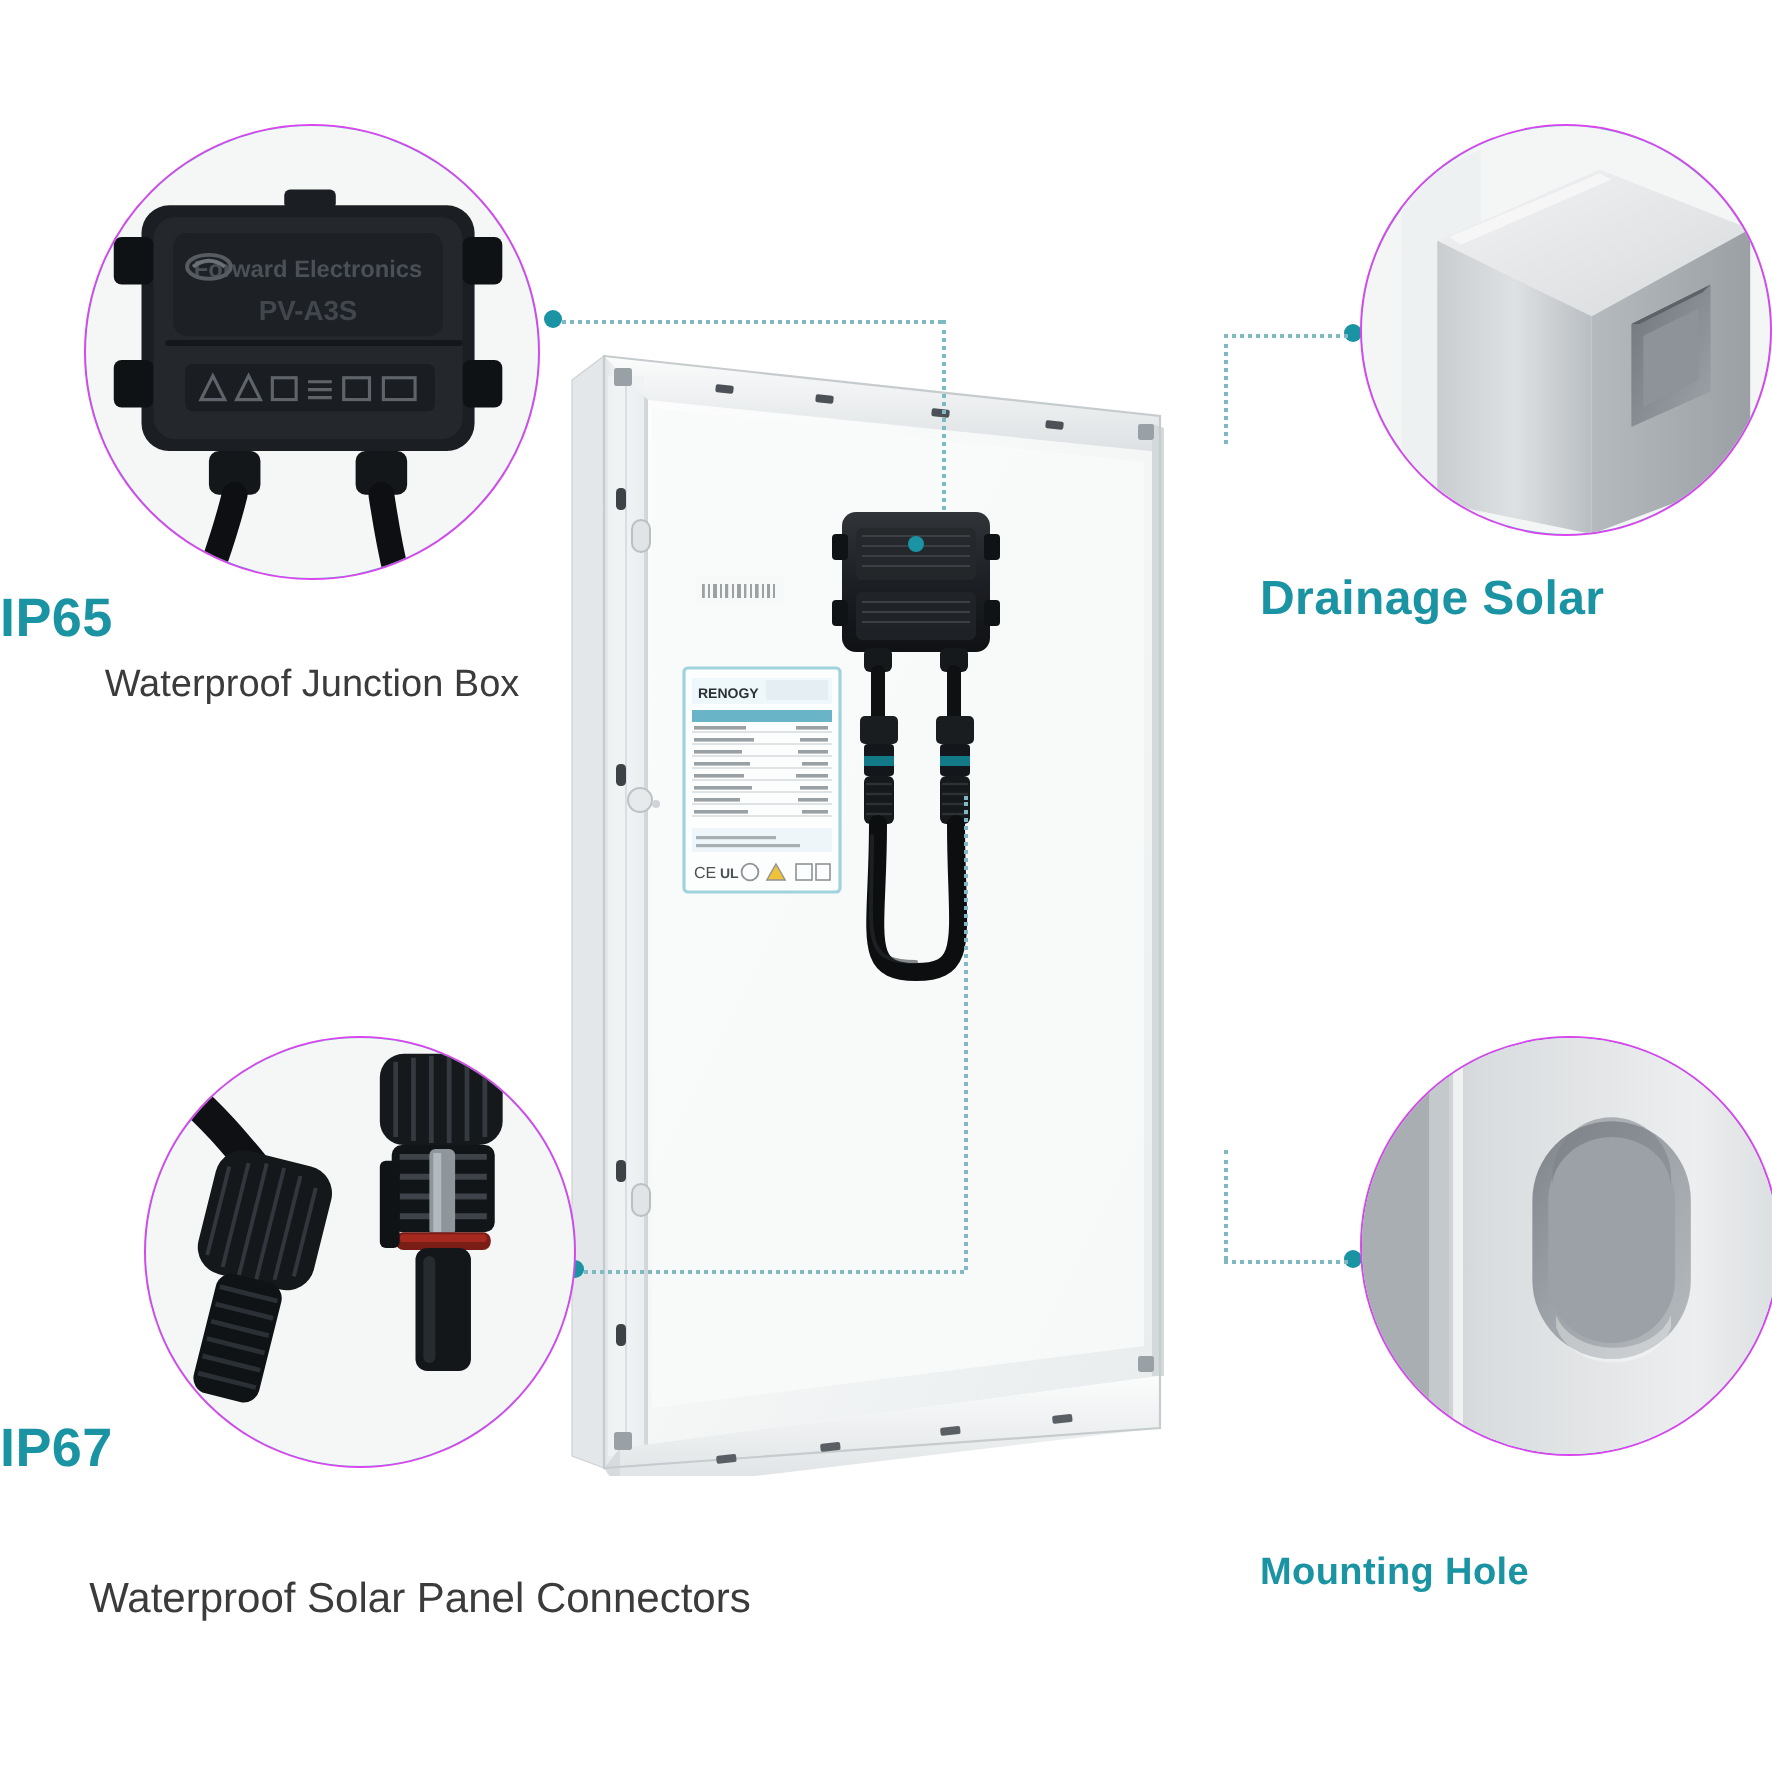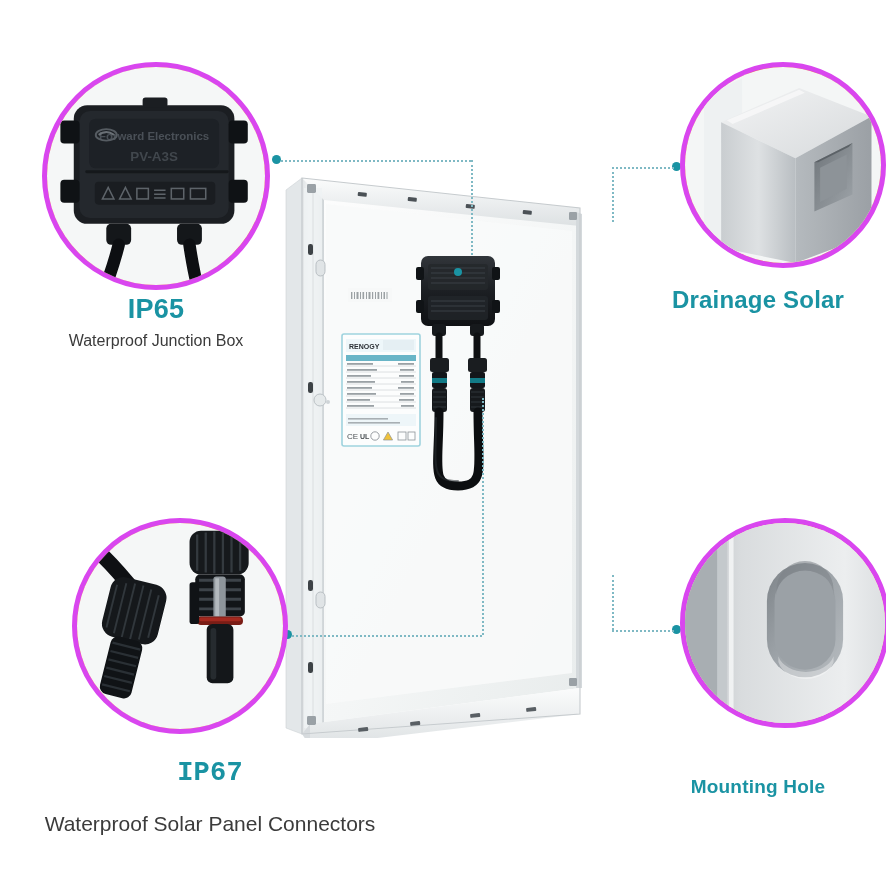--- a/index.html
+++ b/index.html
@@ -5,45 +5,45 @@
   * { margin:0; padding:0; box-sizing:border-box; }
   html,body { width:886px; height:886px; background:#ffffff; overflow:hidden; }
   body { font-family:"Liberation Sans", sans-serif; position:relative; }
 
   .stage { position:absolute; inset:0; }
 
   
   .callout { position:absolute; }
   .circle {
     position:absolute; border-radius:50%;
-    border:5px solid #d946ef; background:#ef4444;
+    border:1px solid #d946ef; background:#14b8a6;
     overflow:hidden;
   }
   .circle.c-tl { left:42px;  top:62px;  width:228px; height:228px; }
   .circle.c-tr { left:680px; top:62px;  width:206px; height:206px; }
   .circle.c-bl { left:72px;  top:518px; width:216px; height:216px; }
   .circle.c-br { left:680px; top:518px; width:210px; height:210px; }
 
   .cap-title {
-    position:absolute; width:100%; text-align:center;
+    position:absolute; width:100%; text-align:left;
     color:#1a93a3; font-weight:bold; letter-spacing:.2px;
   }
   .cap-sub {
     position:absolute; width:100%; text-align:center;
     color:#3b3b3b; font-weight:400;
   }
 
   
   .t-tl { left:0; top:294px; width:312px; font-size:27px; }
-  .s-tl { left:0; top:332px; width:312px; font-size:16px; }
+  .s-tl { left:0; top:332px; width:312px; font-size:19px; }
   
   .t-tr { left:630px; top:286px; width:256px; font-size:24px; }
   
-  .t-bl { left:0; top:758px; width:420px; font-size:27px;font-family:Liberation Mono, monospace; }
-  .s-bl { left:0; top:788px; width:420px; font-size:21px;margin-top:24px; }
+  .t-bl { left:0; top:709px; width:420px; font-size:27px; }
+  .s-bl { left:0; top:788px; width:420px; font-size:21px; }
   
   .t-br { left:630px; top:776px; width:256px; font-size:19px; }
 
   
   .lead { position:absolute; }
   .dash-h {
     position:absolute; height:0;
     border-top:2px dotted #7fb9c4;
   }
   .dash-v {

